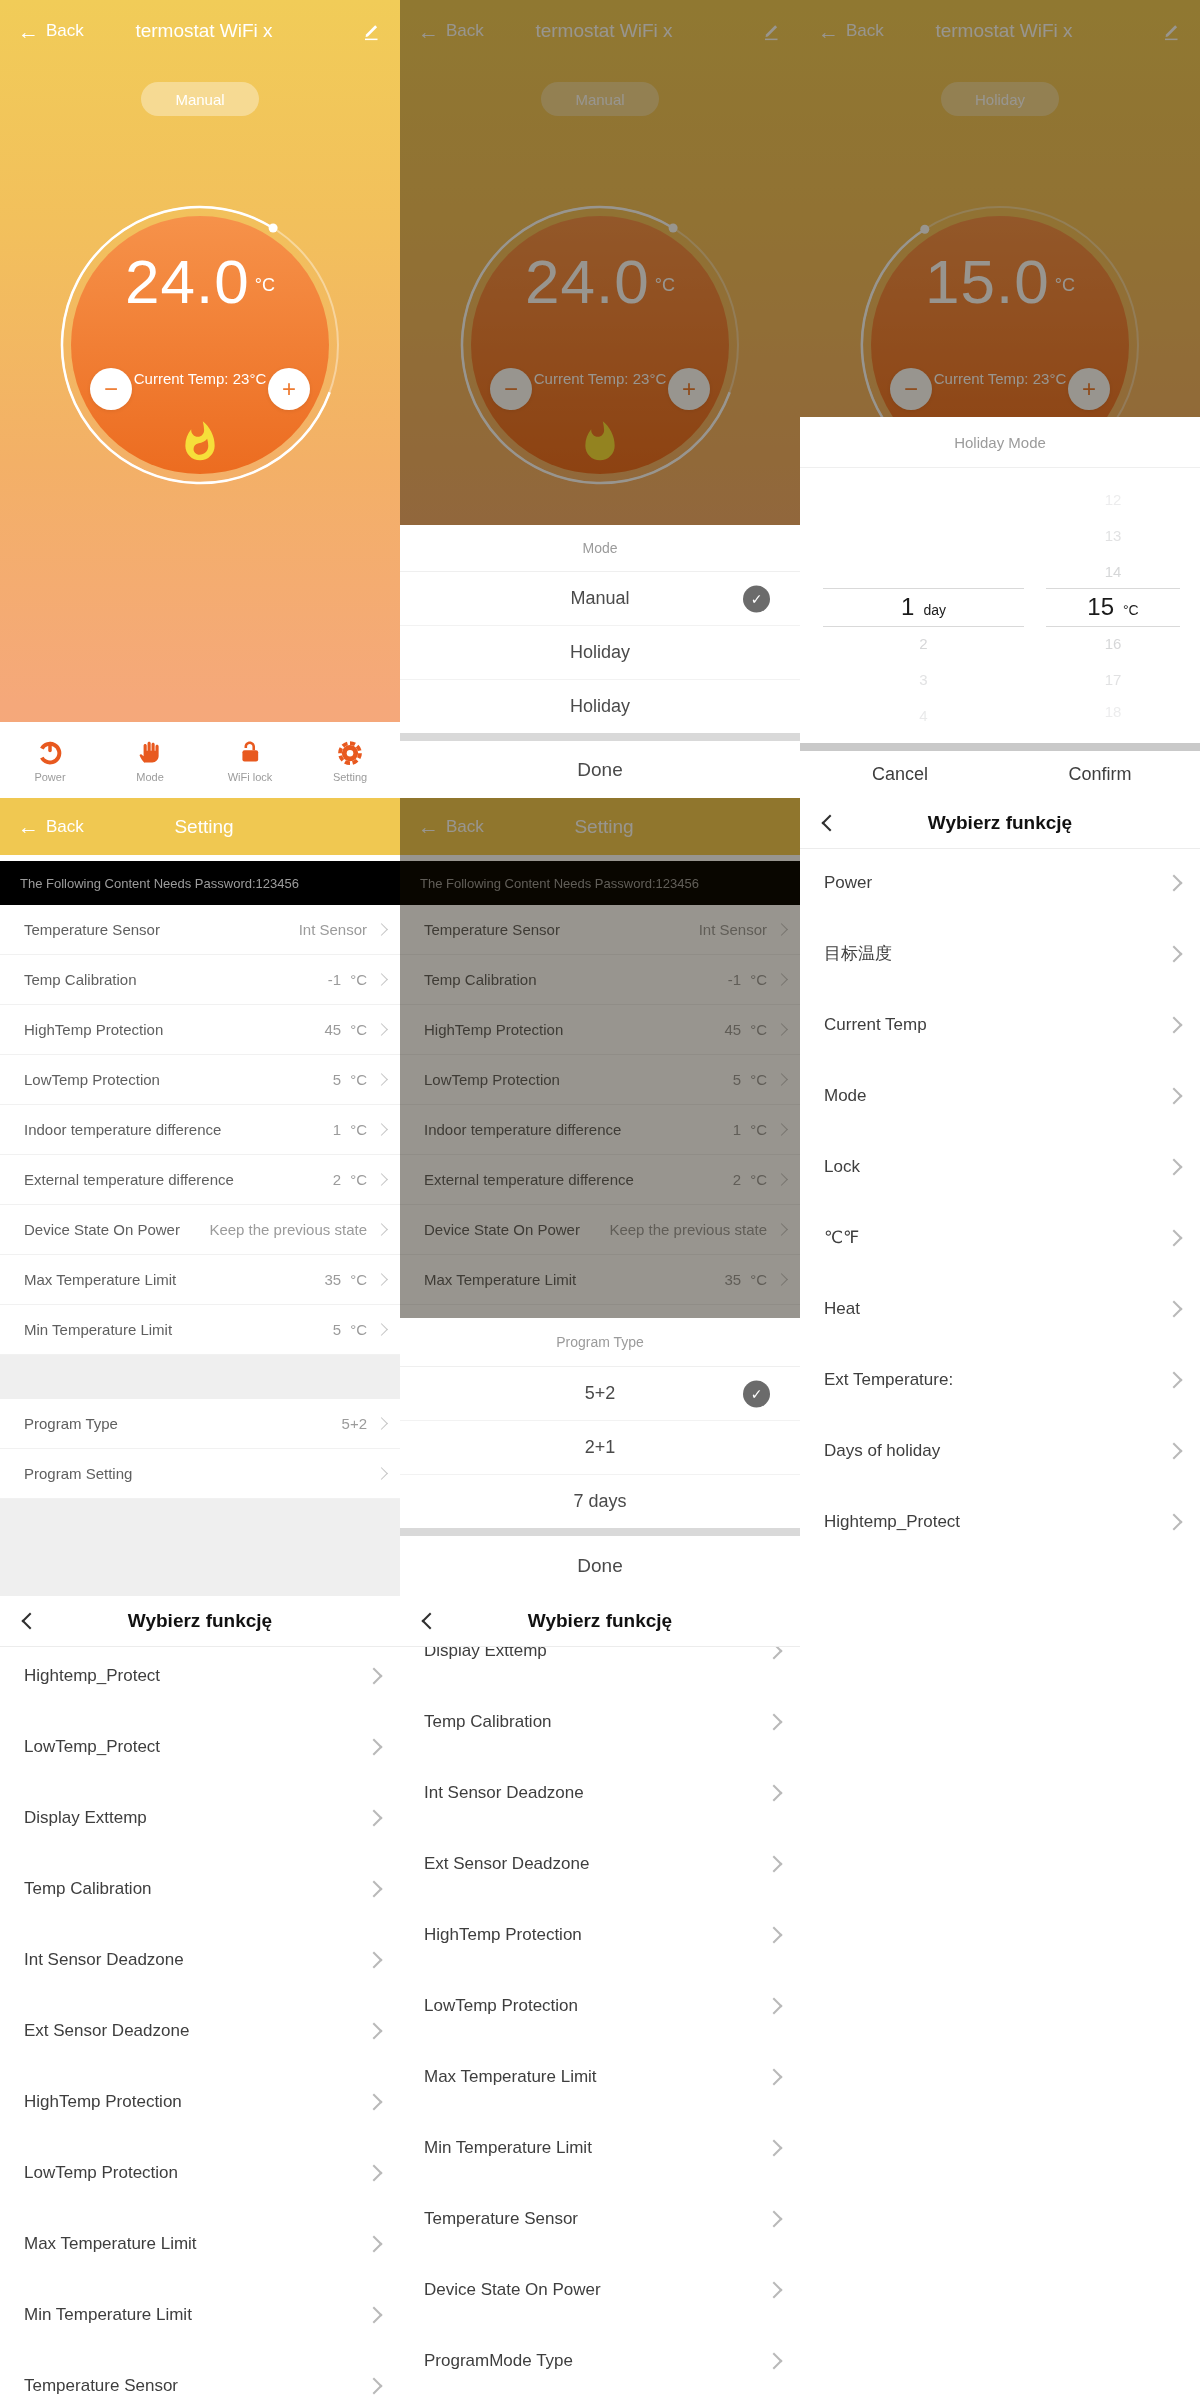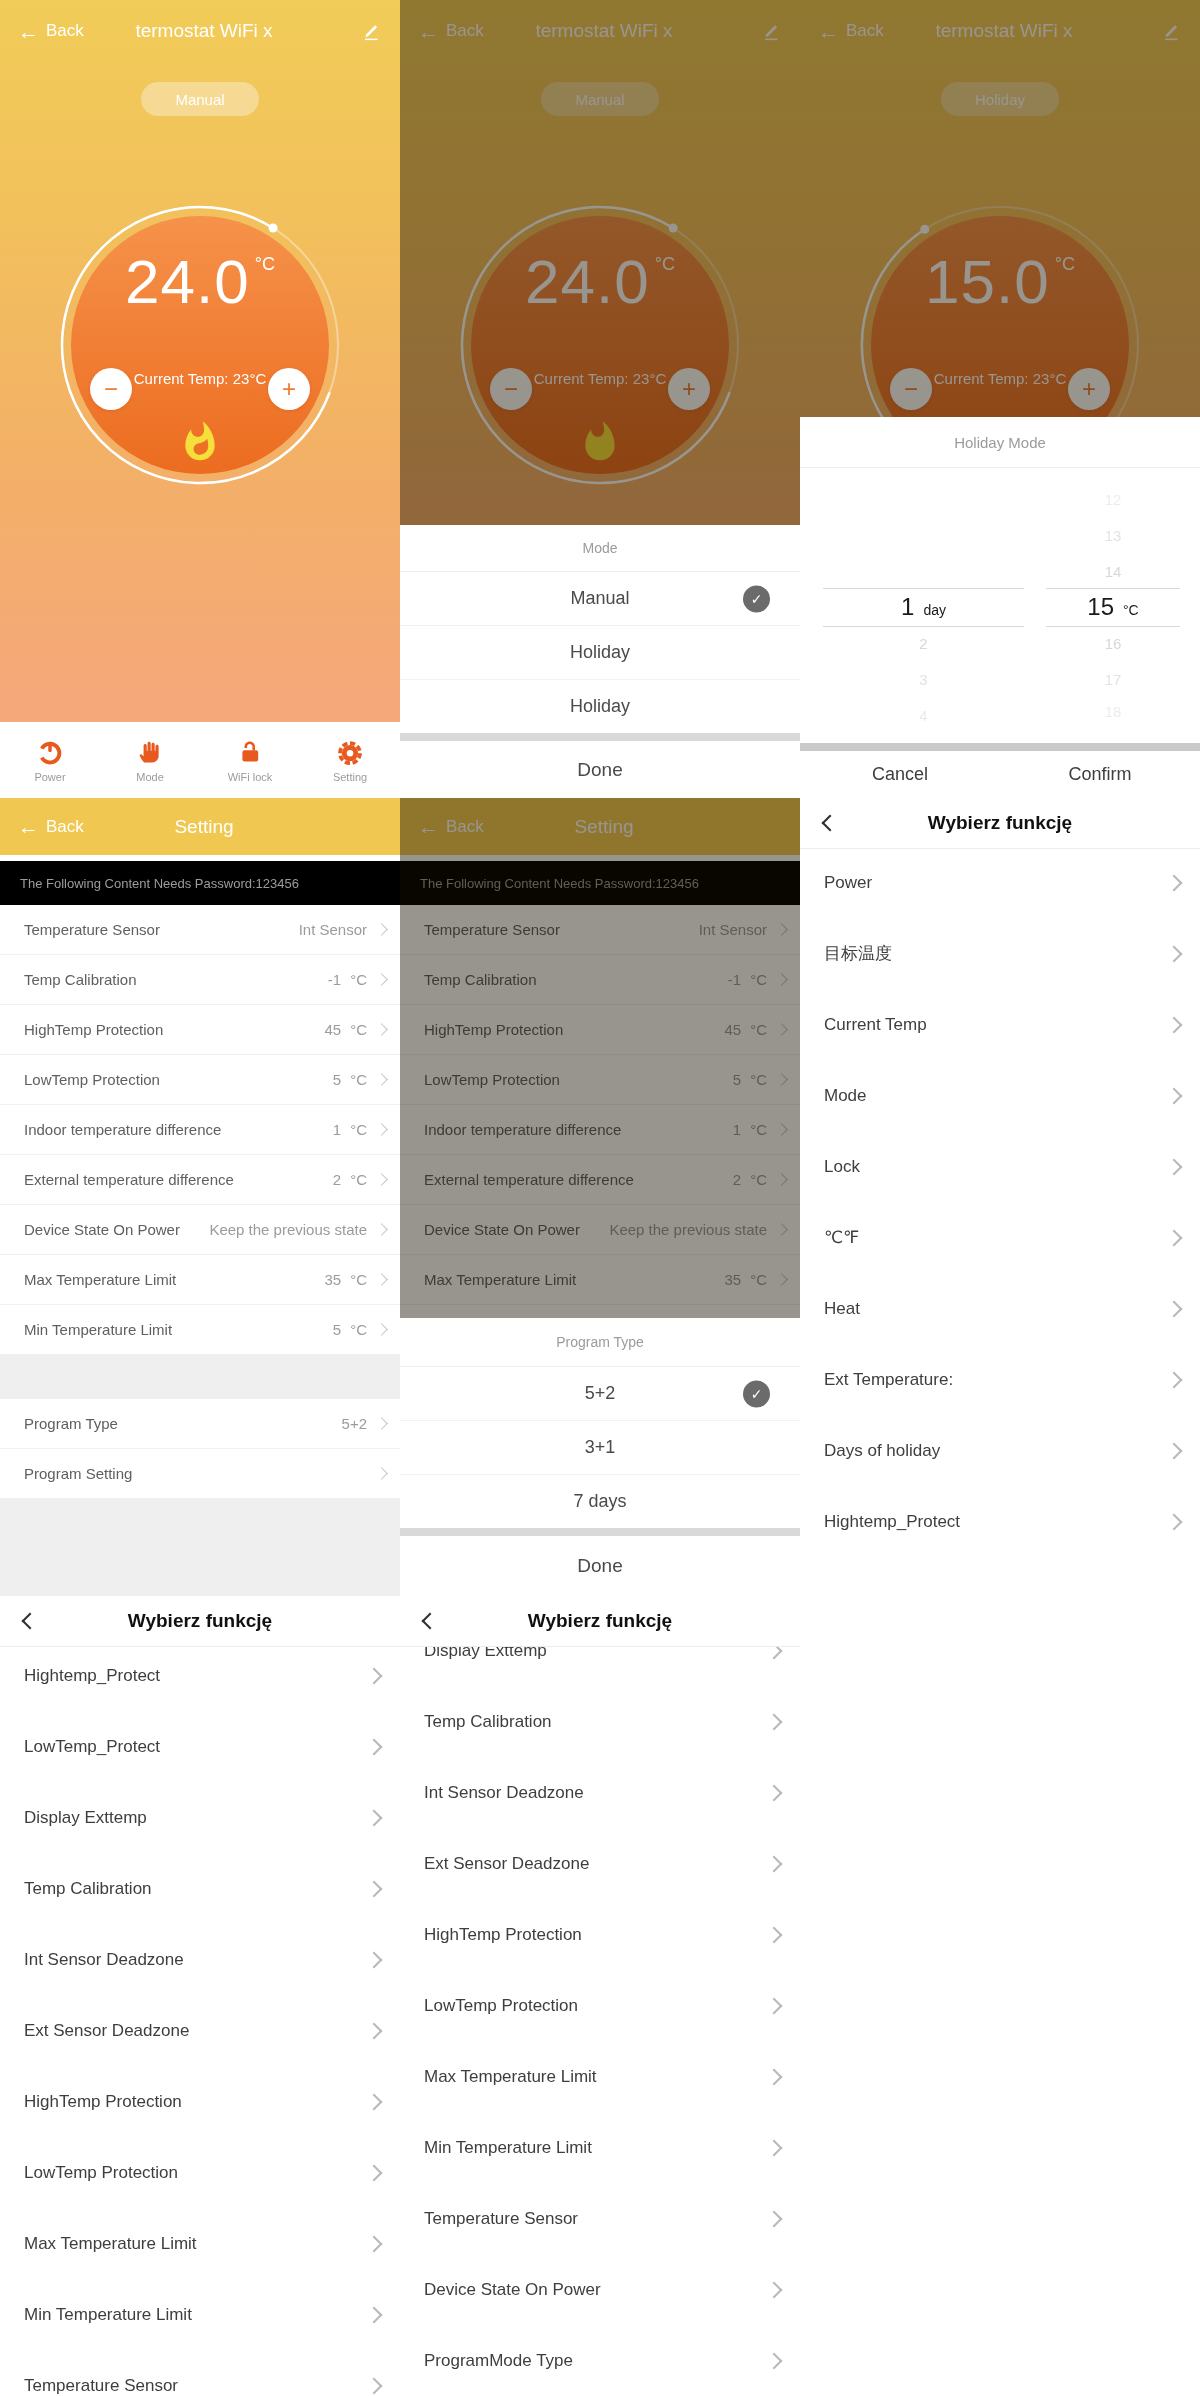--- a/index.html
+++ b/index.html
@@ -10,21 +10,21 @@
   
   .t-screen{position:absolute;inset:0;background:linear-gradient(180deg,#F1CC58 0%,#F2C05C 28%,#F3B067 58%,#F5A87A 88%,#F5A87D 100%);}
   .t-head{position:absolute;top:0;left:0;right:0;height:62px;display:flex;align-items:center;padding:0 18px;color:#fff;}
   .t-back{display:flex;align-items:center;cursor:pointer;}
   .t-back .arr{font-size:21px;margin-right:7px;line-height:1;}
   .t-back .lbl{font-size:17px;}
   .t-title{position:absolute;left:8px;right:0;text-align:center;font-size:19px;color:#fff;pointer-events:none;}
   .t-edit{margin-left:auto;display:flex;align-items:center;}
   .pill{position:absolute;top:82px;left:50%;transform:translateX(-50%);min-width:118px;height:34px;border-radius:17px;background:rgba(255,255,255,0.35);color:#fff;display:flex;align-items:center;justify-content:center;font-size:15px;padding:0 14px;box-sizing:border-box;}
   .dial-svg{position:absolute;left:0;top:0;}
-  .temp-row{position:absolute;top:248px;left:0;width:100%;display:flex;justify-content:center;align-items:flex-start;color:#fff;}
+  .temp-row{position:absolute;top:248px;left:0;width:100%;display:flex;justify-content:center;align-items:center;color:#fff;}
   .temp-big{font-size:62px;line-height:1.1;letter-spacing:1px;}
   .temp-sup{font-size:18px;margin-top:6px;margin-left:5px;}
   .cur-temp{position:absolute;top:370px;left:0;width:100%;text-align:center;color:#fff;font-size:15px;}
   .step-btn{position:absolute;top:368px;width:42px;height:42px;border-radius:50%;background:#fff;color:#EE7B31;display:flex;align-items:center;justify-content:center;font-size:24px;box-shadow:0 1px 4px rgba(0,0,0,0.08);}
   .step-minus{left:90px;}
   .step-plus{right:90px;}
   .flame{position:absolute;left:178px;top:418px;}
   .t-nav{position:absolute;left:0;right:0;bottom:0;height:76px;background:#fff;display:flex;z-index:2;}
   .nav-item{flex:1;display:flex;flex-direction:column;align-items:center;justify-content:center;}
   .nav-item .nlbl{font-size:11px;color:#9B9B9B;margin-top:5px;}
@@ -452,21 +452,21 @@
       </div>
       </div>
     <div class="dim"></div>
     <div class="sheet" style="height:278px;">
       <div class="sheet-title" style="height:48px;">Program Type</div>
       <div class="opt-row" style="height:53px;">
         <span>5+2</span>
         <span class="check-badge">✓</span>
       </div>
       <div class="opt-row" style="height:53px;">
-        <span>3+1</span>
+        <span>2+1</span>
       </div>
       <div class="opt-row" style="height:53px;border-bottom:none;">
         <span>7 days</span>
       </div>
       <div class="sheet-gap"></div>
       <div class="done-row">Done</div>
     </div>
   </div>
 
   <div class="panel">

